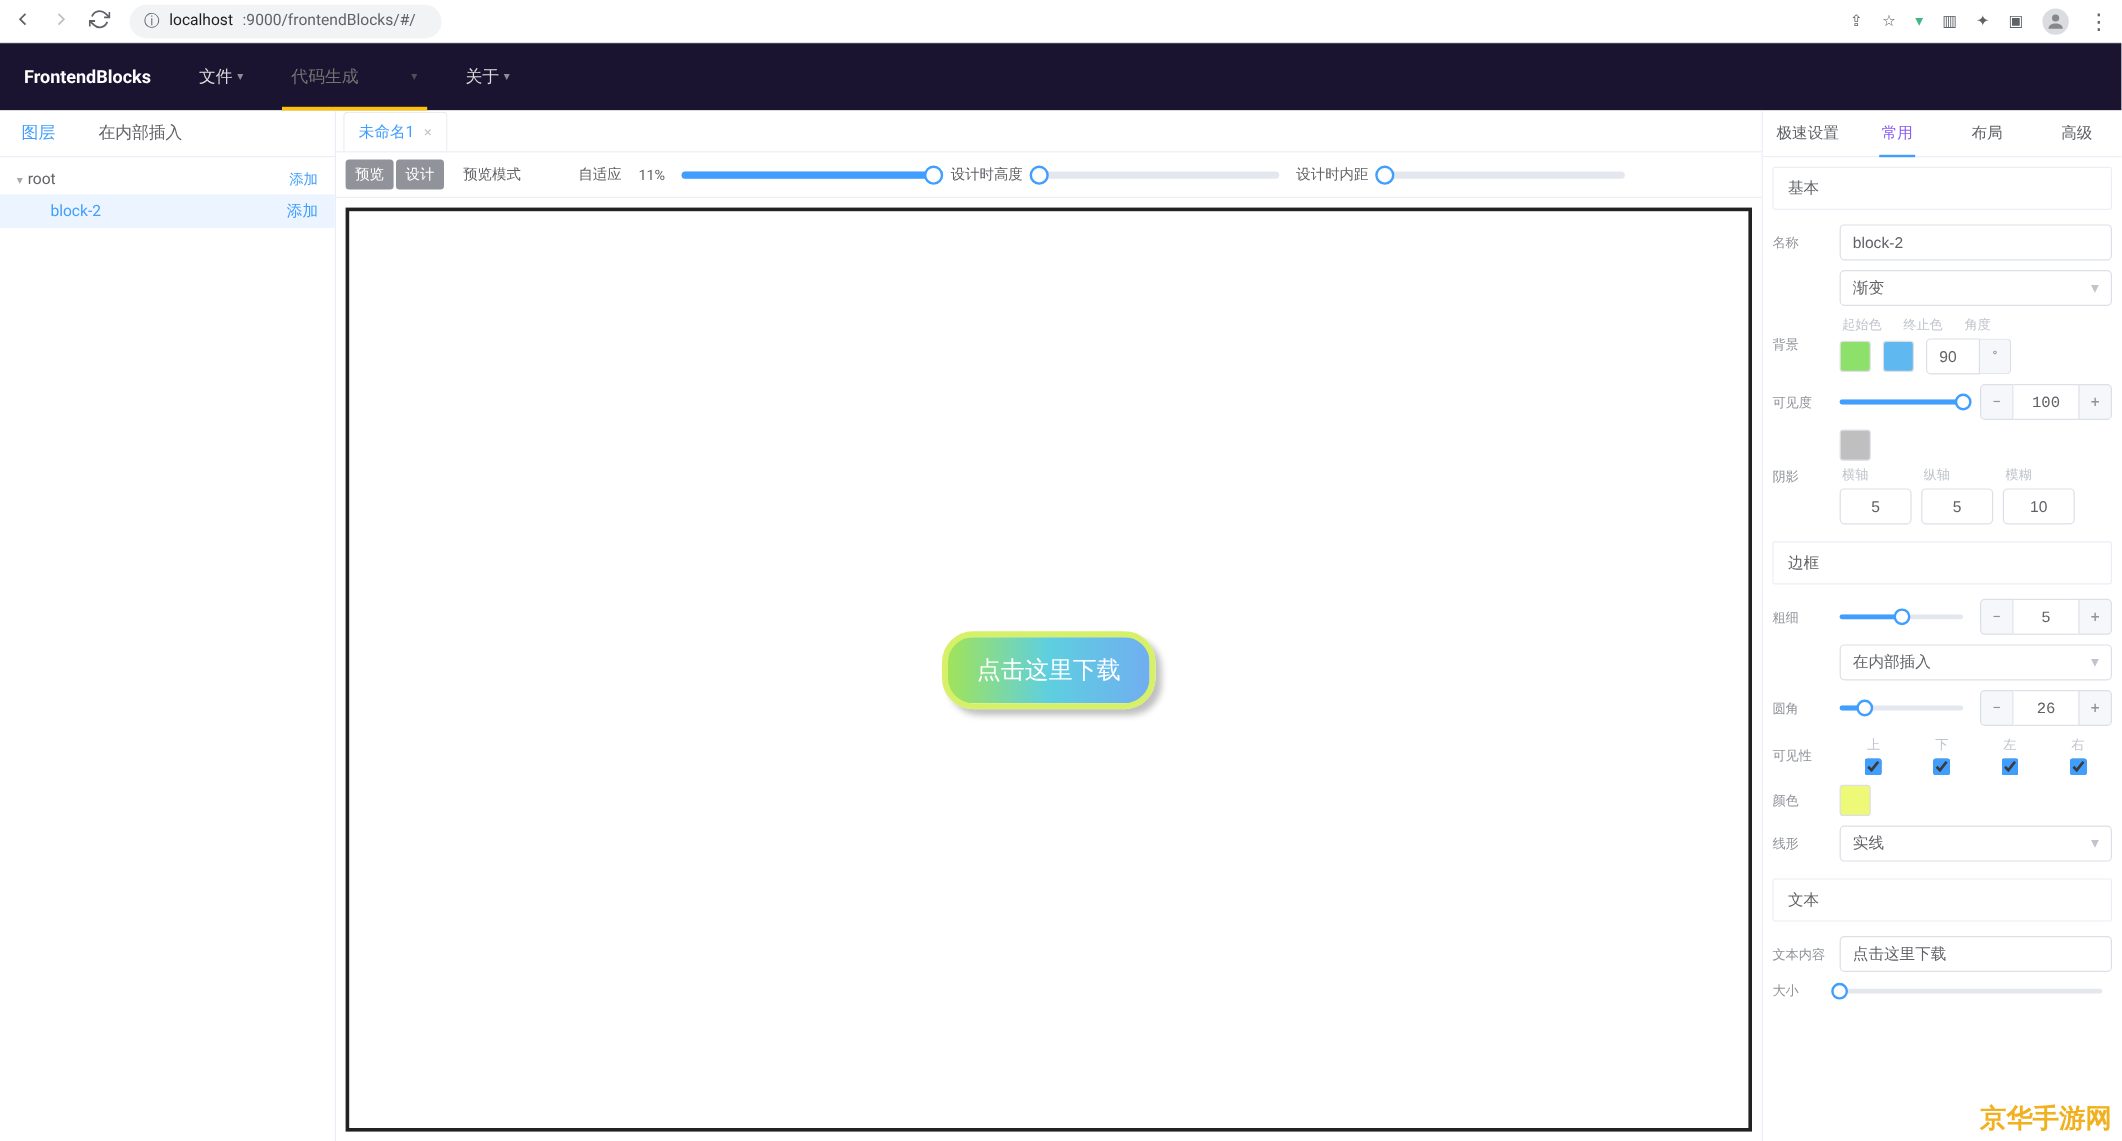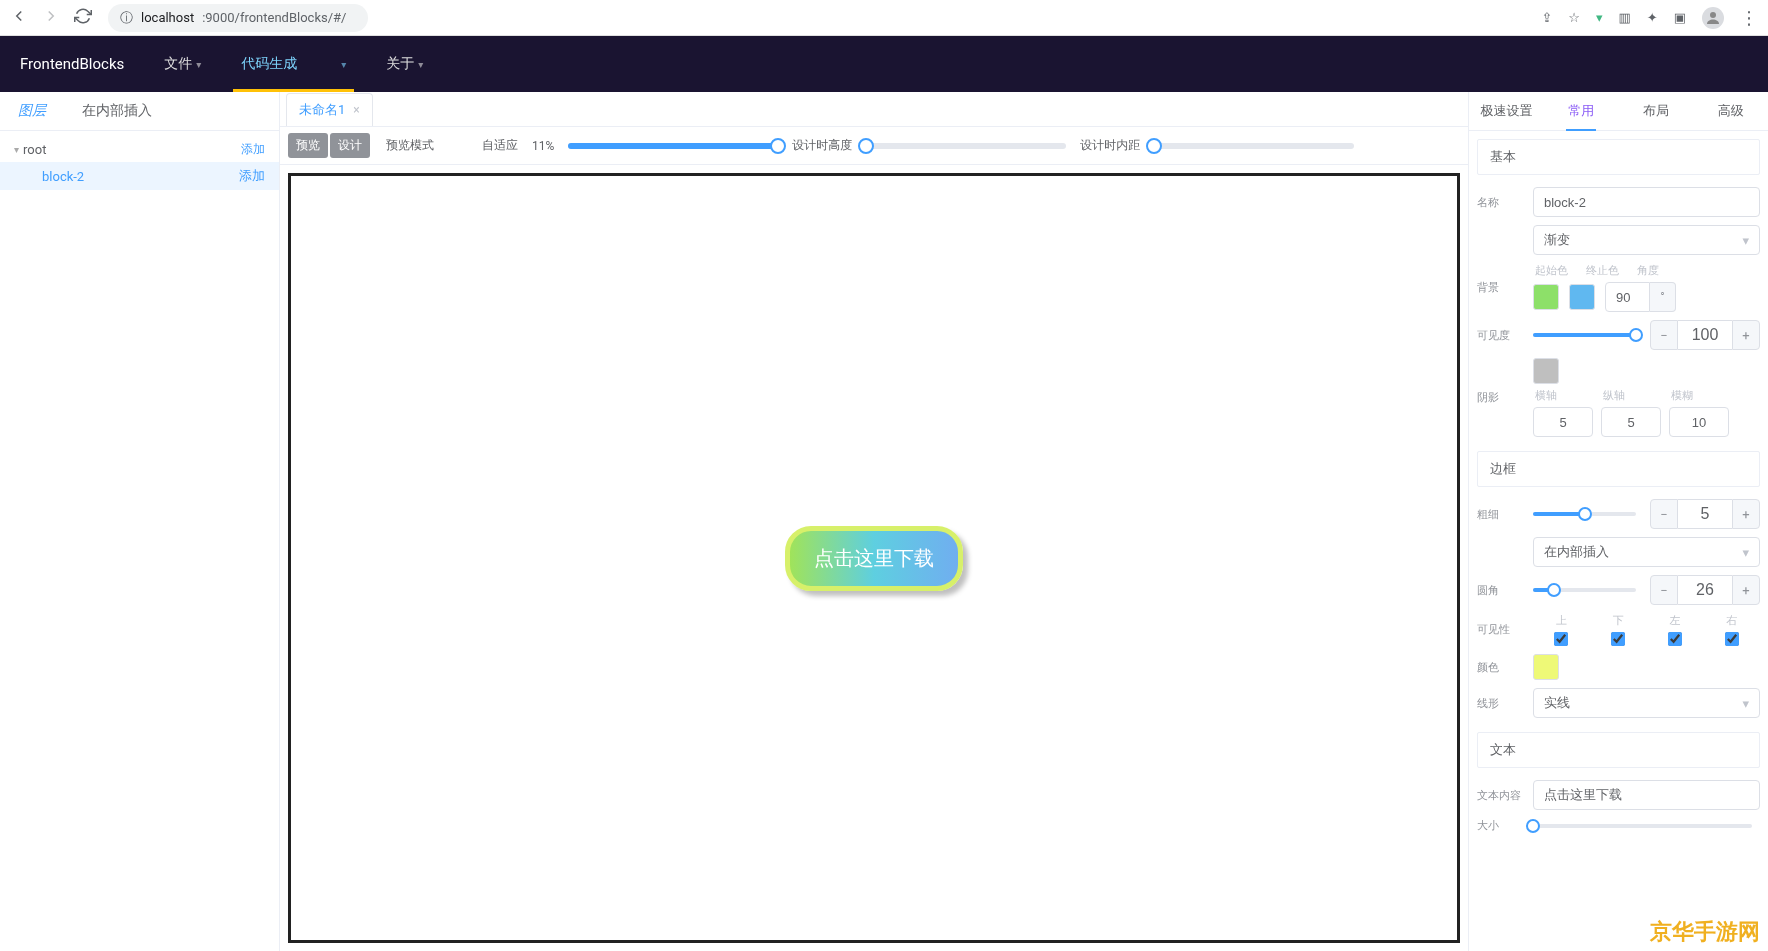--- a/index.html
+++ b/index.html
@@ -11,34 +11,34 @@
     .browser-nav svg { width: 18px; height: 18px; }
     .browser-url-box { flex: 0 0 auto; display: flex; align-items: center; gap: 8px; height: 28px; padding: 0 12px; border-radius: 14px; background: #f1f3f4; color: #5f6368; font-size: 13px; margin-left: 8px; min-width: 260px;}
     .browser-spacer { flex: 1; }
     .browser-icons { display: flex; align-items: center; gap: 16px; color: #5f6368; }
     .browser-icons svg, .browser-icons .uic { width: 18px; height: 18px; }
     .avatar-circle { width: 22px; height: 22px; border-radius: 50%; background: #dadce0; display:flex; align-items:center; justify-content:center;}
     .dots { letter-spacing: 0; font-size: 18px; }
     
     
     .app-nav { height: 56px; background: #1a1431; display: flex; align-items: center; padding: 0 20px; gap: 40px; }
-    .brand { color: #fff; font-weight: 400; font-size: 15px; }
+    .brand { color: #fff; font-weight: 700; font-size: 15px; }
     .nav-item { color: #ddd; font-size: 14px; display: flex; align-items: center; gap: 4px; cursor: pointer; height: 56px; }
-    .nav-item.active { color: #7dd3fc; position: relative; gap: 44px; }
+    .nav-item.active { color: #737373; position: relative; gap: 44px; }
     .nav-item.active::after { content:''; position:absolute; bottom:0; left:-8px; right:-8px; height:3px; background:#ffc107;}
     .nav-caret { font-size: 10px; opacity: .6; }
     
     
     .app-main { display: flex; height: calc(100% - 36px - 56px); }
     
     
     .left-panel { width: 280px; border-right: 1px solid #ebeef5; background: #fff; }
     .left-tabs { display: flex; border-bottom: 1px solid #ebeef5; }
     .left-tab { padding: 10px 18px; font-size: 14px; color: #606266; cursor: pointer; }
-    .left-tab.active { color: #409eff; font-style: italic; }
+    .left-tab.active { color: #409eff; }
     .tree { padding: 6px 0; font-size: 13px; }
     .tree-row { display: flex; align-items: center; justify-content: space-between; padding: 4px 14px; cursor:pointer;}
     .tree-row .label { display: flex; align-items: center; gap: 4px; color: #606266;}
     .tree-row .add { color: #409eff; font-size: 12px; }
     .tree-child { padding-left: 42px; padding-right:14px; display:flex; justify-content:space-between; align-items:center; height:28px;}
     .tree-child.selected { background: #ecf5ff; color: #409eff; }
     .tree-caret { font-size:10px; color:#aaa;}
     
     
     .center { flex: 1; display: flex; flex-direction: column; background: #fff; min-width: 0;}
@@ -67,21 +67,21 @@
     .form-row { display:flex; align-items:center; padding: 4px 0; }
     .form-row .lbl { width:56px; font-size:11px; color:#909399;}
     .form-row .ctl { flex:1; display:flex; align-items:center; gap:6px;}
     .input { height:30px; border:1px solid #dcdfe6; border-radius:4px; padding:0 10px; background:#fff; font-size:13px; color:#606266; width:100%;}
     .input.sm { width:60px; text-align:center;}
     .select { height:30px; border:1px solid #dcdfe6; border-radius:4px; padding:0 10px; font-size:13px; color:#606266; width:100%; display:flex; justify-content:space-between; align-items:center;}
     .num-group { display:flex; align-items:center; }
     .num-btn { width:28px; height:30px; border:1px solid #dcdfe6; background:#f5f7fa; color:#909399; display:flex; align-items:center; justify-content:center; cursor:pointer; font-size:13px;}
     .num-btn.l { border-radius:4px 0 0 4px;}
     .num-btn.r { border-radius:0 4px 4px 0;}
-    .num-val { width:54px; height:30px; border-top:1px solid #dcdfe6; border-bottom:1px solid #dcdfe6; border-left:none; border-right:none; text-align:center; font-size:16px; color:#606266;}
+    .num-val { width:54px; height:30px; border-top:1px solid #dcdfe6; border-bottom:1px solid #dcdfe6; border-left:none; border-right:none; text-align:center; font-size:13px; color:#606266;font-family:Liberation Mono, monospace;}
     .swatch { width:26px; height:26px; border-radius:3px; border:1px solid #dcdfe6;}
     .mini-slider { flex:1; height:4px; background:#e4e7ed; border-radius:2px; position:relative; margin-right:8px;}
     .mini-slider .mfill { position:absolute; left:0; top:0; bottom:0; background:#409eff; border-radius:2px;}
     .mini-slider .mknob { position:absolute; top:50%; width:14px; height:14px; border:2px solid #409eff; background:#fff; border-radius:50%; transform:translate(-50%,-50%);}
     .sublbls { display:flex; gap:18px; font-size:11px; color:#c0c4cc; padding-left:2px;}
     .cbx { accent-color:#409eff; width:14px; height:14px;}
     .unit-addon { width:26px; height:30px; border:1px solid #dcdfe6; border-left:none; border-radius:0 4px 4px 0; display:flex; align-items:center; justify-content:center; font-size:12px; background:#f5f7fa; color:#909399;}
     .half-cols { display:flex; gap:8px; flex:1;}
     .checkbox-row { display:flex; justify-content:space-around; flex:1;}
     .checkbox-row .col { display:flex; flex-direction:column; align-items:center; gap:4px; font-size:11px; color:#c0c4cc;}

